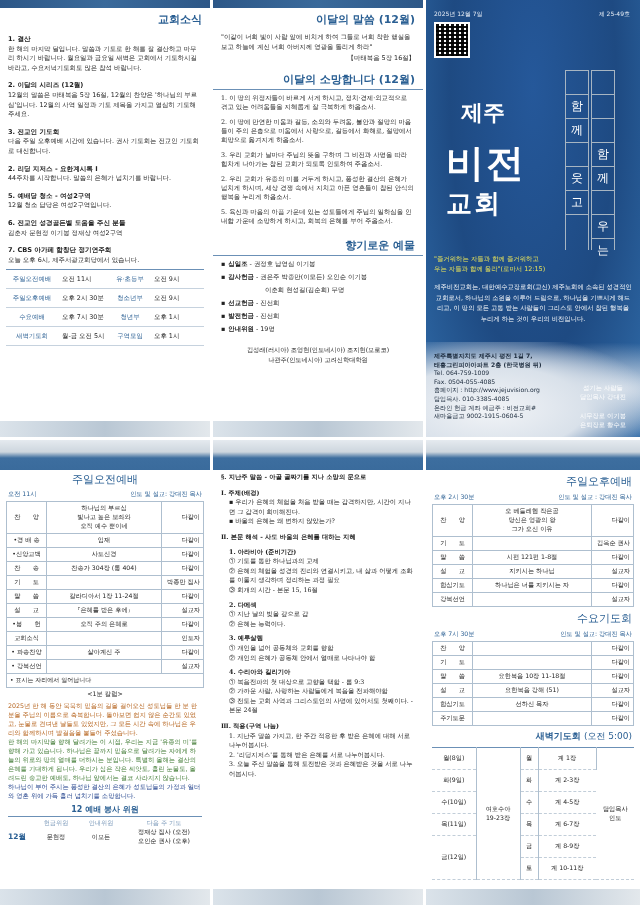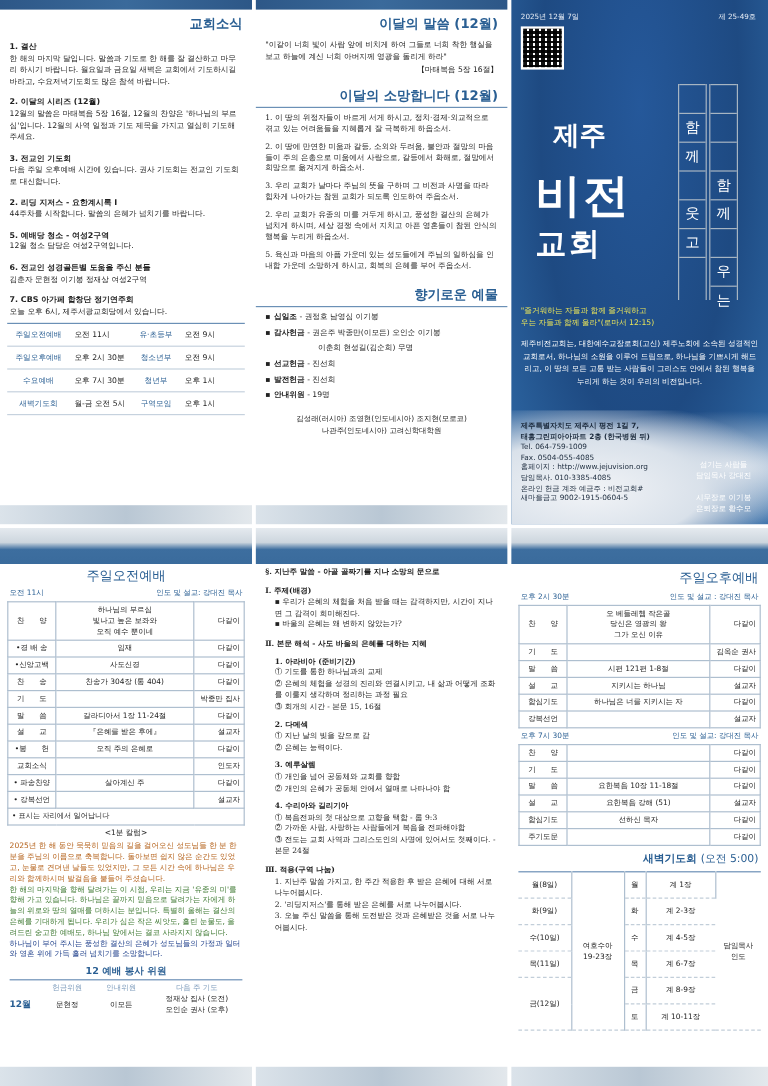--- a/index.html
+++ b/index.html
@@ -382,20 +382,21 @@
             <td class="c2" style="white-space: pre-line;">하나님은 너를 지키시는 자</td>
             <td class="c3">다같이</td>
           </tr>
           <tr>
             <td class="c1">강복선언</td>
             <td class="c2" style="white-space: pre-line;"></td>
             <td class="c3">설교자</td>
           </tr>
         </tbody>
       </table>
+    <div class="sec-title" style="font-weight:normal">수요기도회</div>
     <div class="svc-head">
       <span>오후 7시 30분</span>
       <span>인도 및 설교: 강대진 목사</span>
     </div>
     <table class="svc">
         <tbody id="wednesday-rows">
           <tr>
             <td class="c1">찬　　양</td>
             <td class="c2" style="white-space: pre-line;"></td>
             <td class="c3">다같이</td>

